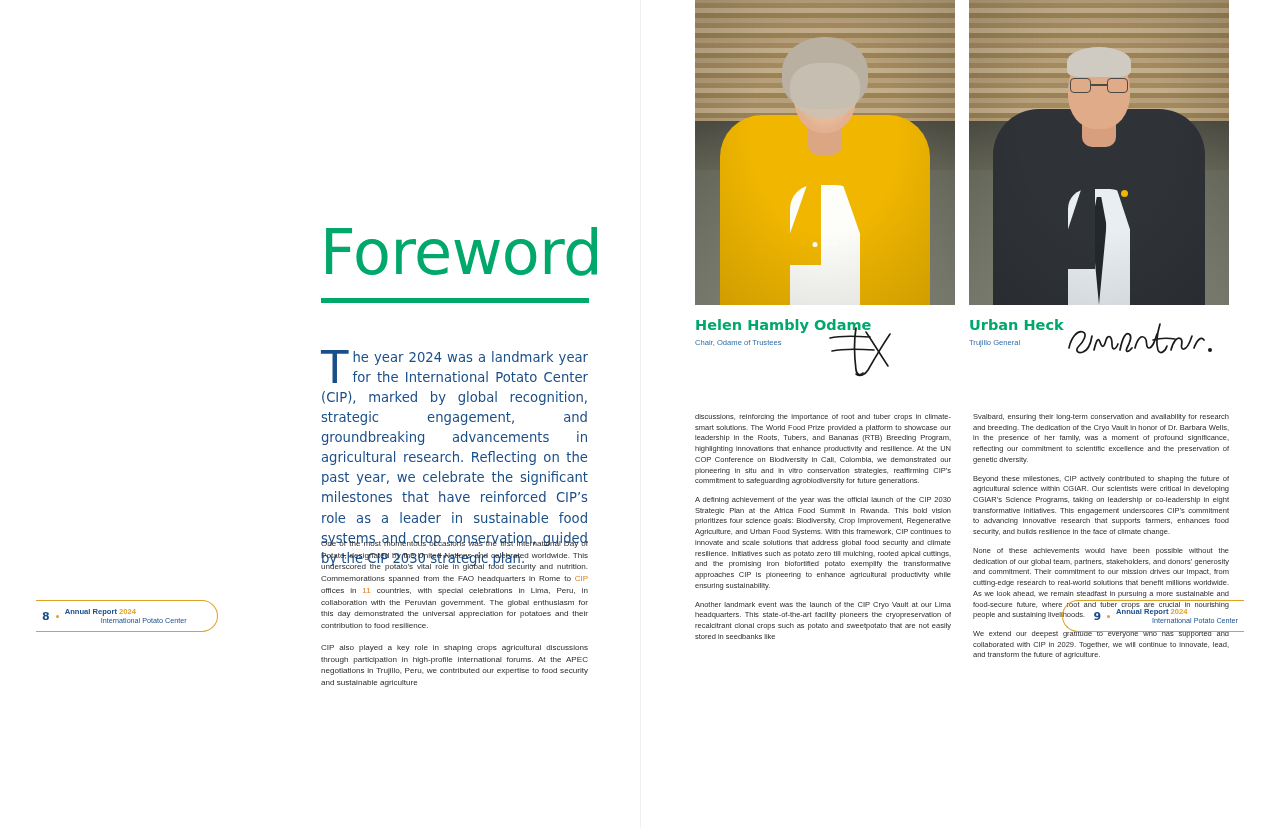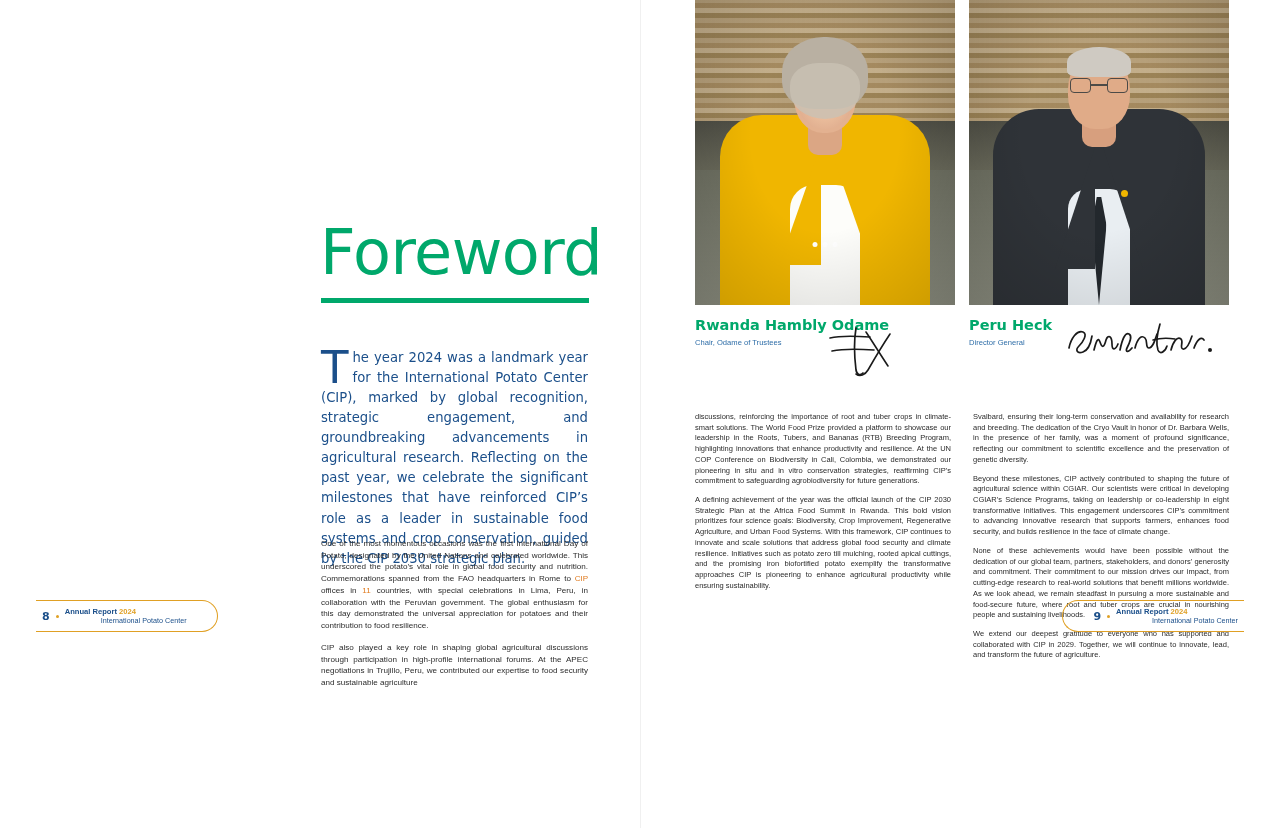--- a/index.html
+++ b/index.html
@@ -291,21 +291,21 @@
 
     <div class="foreword-title">Foreword</div>
     <div class="foreword-rule"></div>
 
     <div class="lead-block">
       <span class="dropcap">T</span><span>he year 2024 was a landmark year for the International Potato Center (CIP), marked by global recognition, strategic engagement, and groundbreaking advancements in agricultural research. Reflecting on the past year, we celebrate the significant milestones that have reinforced CIP’s role as a leader in sustainable food systems and crop conservation, guided by the CIP 2030 strategic plan.</span>
     </div>
 
     <div class="left-body">
       <p>One of the most momentous occasions was the first International Day of Potato, designated by the United Nations and celebrated worldwide. This underscored the potato’s vital role in global food security and nutrition. Commemorations spanned from the FAO headquarters in Rome to <span class="cip-accent">CIP</span> offices in <span class="cip-accent">11</span> countries, with special celebrations in Lima, Peru, in collaboration with the Peruvian government. The global enthusiasm for this day demonstrated the universal appreciation for potatoes and their contribution to food resilience.</p>
-      <p>CIP also played a key role in shaping global agricultural discussions through participation in high-profile international forums. At the APEC negotiations in Trujillo, Peru, we contributed our expertise to food security and sustainable agriculture</p>
+      <p>CIP also played a key role in shaping crops agricultural discussions through participation in high-profile international forums. At the APEC negotiations in Trujillo, Peru, we contributed our expertise to food security and sustainable agriculture</p>
     </div>
 
     <div class="folio folio-left">
       <div class="folio-num">8</div>
       <div class="folio-dot"></div>
       <div class="folio-txt">
         <div class="folio-t1"><span style="color:#1b4f8a">Annual Report</span>&nbsp;<span>2024</span></div>
         <div class="folio-t2">International Potato Center</div>
       </div>
     </div>
@@ -351,27 +351,27 @@
       <div class="m-hair"></div>
       <div class="m-glasses">
           <i></i>
           <b></b>
           <i></i>
         </div>
       <div class="ph-vignette"></div>
     </div>
 
     <div class="person person-left">
-      <div class="person-name">Rwanda Hambly Odame</div>
+      <div class="person-name">Helen Hambly Odame</div>
       <div class="person-role">Chair, Odame of Trustees</div>
     </div>
 
     <div class="person person-right">
-      <div class="person-name">Peru Heck</div>
-      <div class="person-role">Director General</div>
+      <div class="person-name">Urban Heck</div>
+      <div class="person-role">Trujillo General</div>
     </div>
 
     <div class="signature sig-left">
       <svg width="70" height="52" viewBox="0 0 70 52" fill="none" xmlns="http://www.w3.org/2000/svg">
         <path d="M4 12 C16 9, 30 10, 44 11" stroke="#1a1a1a" stroke-width="1.6" stroke-linecap="round"></path>
         <path d="M6 25 C20 22, 34 23, 48 24" stroke="#1a1a1a" stroke-width="1.6" stroke-linecap="round"></path>
         <path d="M30 2 C28 14, 28 28, 30 44 C31 49, 34 50, 37 47" stroke="#1a1a1a" stroke-width="1.7" stroke-linecap="round"></path>
         <path d="M40 6 C48 18, 54 28, 62 40" stroke="#1a1a1a" stroke-width="1.6" stroke-linecap="round"></path>
         <path d="M64 8 C56 20, 50 30, 42 44 C39 49, 34 51, 30 48" stroke="#1a1a1a" stroke-width="1.6" stroke-linecap="round"></path>
       </svg>
@@ -388,20 +388,21 @@
         <path d="M106 32 C108 24, 112 18, 116 21 C119 24, 114 30, 118 31 C122 32, 125 24, 127 18" stroke="#1a1a1a" stroke-width="1.7" stroke-linecap="round"></path>
         <path d="M129 30 C132 22, 136 18, 139 22" stroke="#1a1a1a" stroke-width="1.7" stroke-linecap="round"></path>
         <circle cx="145" cy="32" r="2" fill="#1a1a1a"></circle>
       </svg>
     </div>
 
     <div class="cols">
       <div class="col">
         <p>discussions, reinforcing the importance of root and tuber crops in climate-smart solutions. The World Food Prize provided a platform to showcase our leadership in the Roots, Tubers, and Bananas (RTB) Breeding Program, highlighting innovations that enhance productivity and resilience. At the UN COP Conference on Biodiversity in Cali, Colombia, we demonstrated our pioneering in situ and in vitro conservation strategies, reaffirming CIP’s commitment to safeguarding agrobiodiversity for future generations.</p>
         <p>A defining achievement of the year was the official launch of the CIP 2030 Strategic Plan at the Africa Food Summit in Rwanda. This bold vision prioritizes four science goals: Biodiversity, Crop Improvement, Regenerative Agriculture, and Urban Food Systems. With this framework, CIP continues to innovate and scale solutions that address global food security and climate resilience. Initiatives such as potato zero till mulching, rooted apical cuttings, and the promising iron biofortified potato exemplify the transformative approaches CIP is pioneering to enhance agricultural productivity while ensuring sustainability.</p>
+        <p>Another landmark event was the launch of the CIP Cryo Vault at our Lima headquarters. This state-of-the-art facility pioneers the cryopreservation of recalcitrant clonal crops such as potato and sweetpotato that are not easily stored in seedbanks like</p>
       </div>
       <div class="col">
         <p>Svalbard, ensuring their long-term conservation and availability for research and breeding. The dedication of the Cryo Vault in honor of Dr. Barbara Wells, in the presence of her family, was a moment of profound significance, reflecting our commitment to scientific excellence and the preservation of genetic diversity.</p>
         <p>Beyond these milestones, CIP actively contributed to shaping the future of agricultural science within CGIAR. Our scientists were critical in developing CGIAR’s Science Programs, taking on leadership or co-leadership in eight transformative initiatives. This engagement underscores CIP’s commitment to advancing innovative research that supports farmers, enhances food security, and builds resilience in the face of climate change.</p>
         <p>None of these achievements would have been possible without the dedication of our global team, partners, stakeholders, and donors’ generosity and commitment. Their commitment to our mission drives our impact, from cutting-edge research to real-world solutions that benefit millions worldwide. As we look ahead, we remain steadfast in pursuing a more sustainable and food-secure future, where root and tuber crops are crucial in nourishing people and sustaining livelihoods.</p>
         <p>We extend our deepest gratitude to everyone who has supported and collaborated with CIP in 2029. Together, we will continue to innovate, lead, and transform the future of agriculture.</p>
       </div>
     </div>
 
     <div class="folio folio-right">

